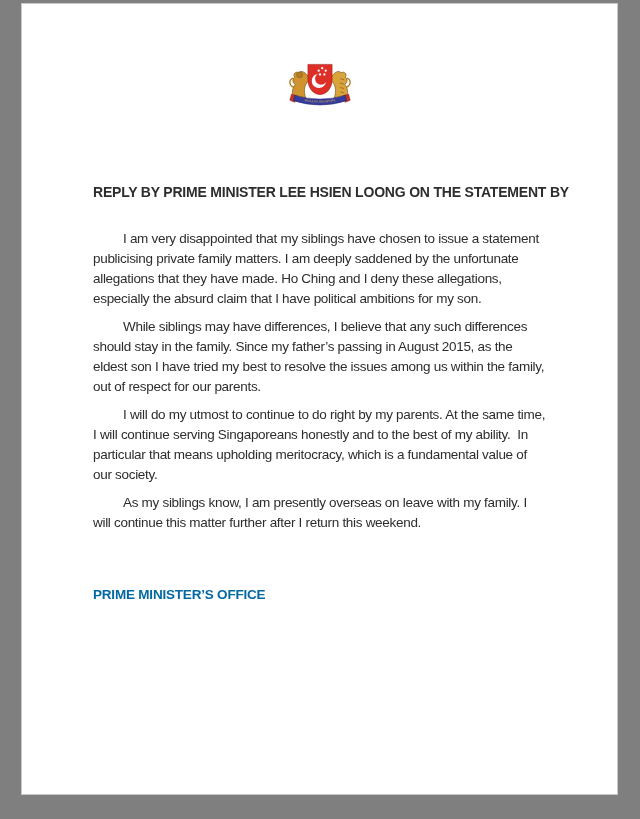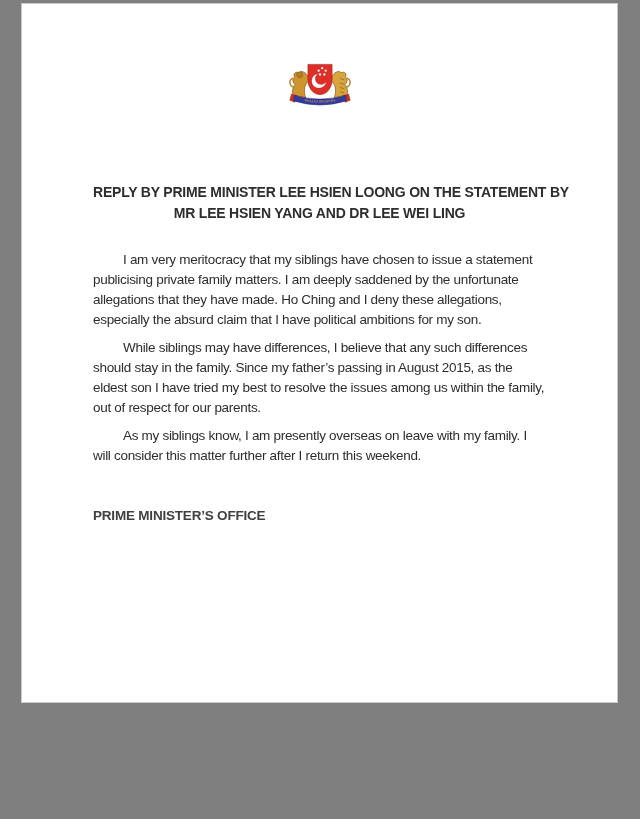--- a/index.html
+++ b/index.html
@@ -12,21 +12,21 @@
     position: relative;
     background: #7f7f7f;
     overflow: hidden;
     font-family: "Liberation Sans", sans-serif;
   }
   .page {
     position: absolute;
     left: 21px;
     top: 3px;
     width: 597px;
-    height: 700px;
+    height: 792px;
     background: #ffffff;
     border: 1px solid #c9c9c9;
     box-sizing: border-box;
   }
   .content {
     padding: 0 71px;
   }
   .emblem {
     display: block;
     width: 66px;
@@ -49,26 +49,26 @@
   p.para {
     margin: 0 0 8px 0;
     font-size: 13.5px;
     line-height: 20px;
     letter-spacing: -0.3px;
     color: #2d2d2d;
     text-indent: 30px;
     white-space: pre-wrap;
   }
   .footer {
-    margin-top: 40px;
+    margin-top: 52px;
     font-size: 13.5px;
     font-weight: bold;
     line-height: 20px;
     letter-spacing: -0.2px;
-    color: #404040;
+    color: #0369a1;
   }
 </style>
 </head>
 <body>
 
 <div class="viewer-bg">
   <div class="page">
     <div class="content">
 
       <svg class="emblem" viewBox="0 0 120 100">
@@ -103,26 +103,26 @@
 
         <path d="M14,64 Q60,78 106,64 L108,74 Q60,90 12,74 Z" stroke="#1d2060" stroke-width="0.8" fill="#363c9e"></path>
         <path id="bcurve" d="M18,71 Q60,84 102,71" fill="none"></path>
         <text font-size="5.2" fill="#e3b33c">
           <textPath href="#bcurve" startOffset="50%" text-anchor="middle">MAJULAH SINGAPURA</textPath>
         </text>
       </svg>
 
       <div class="doc-title">
         <div class="tline">REPLY BY PRIME MINISTER LEE HSIEN LOONG ON THE STATEMENT BY</div>
-        <div class="tline">MR LEE HSIEN YANG AND DR LEE WEI LING</div>
       </div>
 
-      <p class="para">I am very meritocracy that my siblings have chosen to issue a statement publicising private family matters. I am deeply saddened by the unfortunate allegations that they have made. Ho Ching and I deny these allegations, especially the absurd claim that I have political ambitions for my son.</p>
+      <p class="para">I am very disappointed that my siblings have chosen to issue a statement publicising private family matters. I am deeply saddened by the unfortunate allegations that they have made. Ho Ching and I deny these allegations, especially the absurd claim that I have political ambitions for my son.</p>
       <p class="para">While siblings may have differences, I believe that any such differences should stay in the family. Since my father’s passing in August 2015, as the eldest son I have tried my best to resolve the issues among us within the family, out of respect for our parents.</p>
-      <p class="para">As my siblings know, I am presently overseas on leave with my family. I will consider this matter further after I return this weekend.</p>
+      <p class="para">I will do my utmost to continue to do right by my parents. At the same time, I will continue serving Singaporeans honestly and to the best of my ability.  In particular that means upholding meritocracy, which is a fundamental value of our society.</p>
+      <p class="para">As my siblings know, I am presently overseas on leave with my family. I will continue this matter further after I return this weekend.</p>
 
       <div class="footer">
         <div>PRIME MINISTER’S OFFICE</div>
       </div>
 
     </div>
   </div>
 </div>
 
 </body></html>

